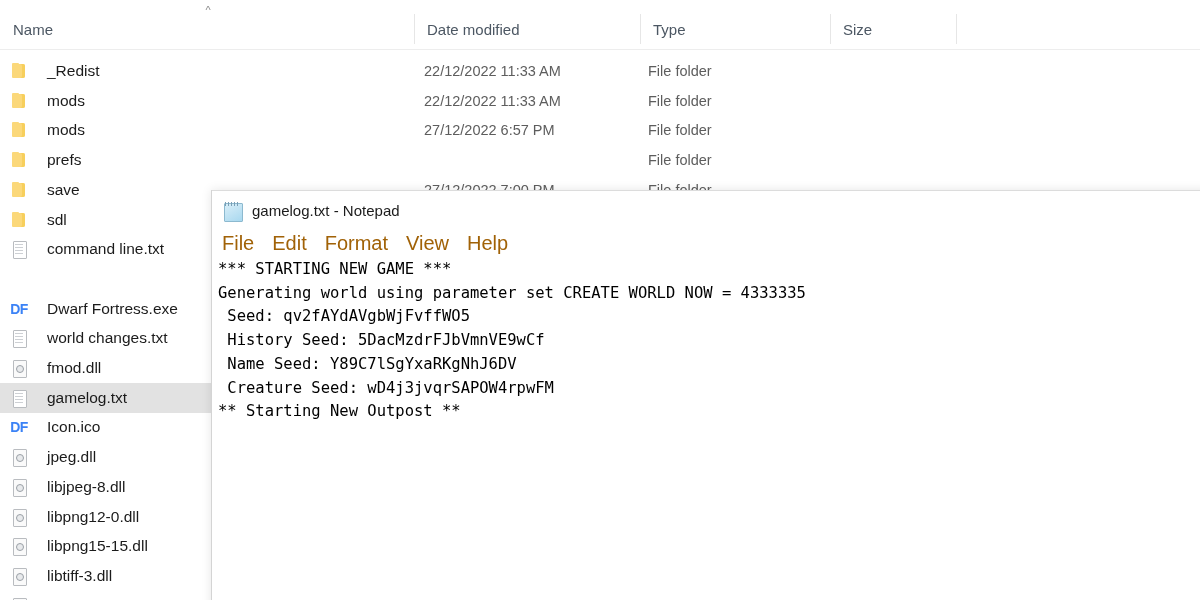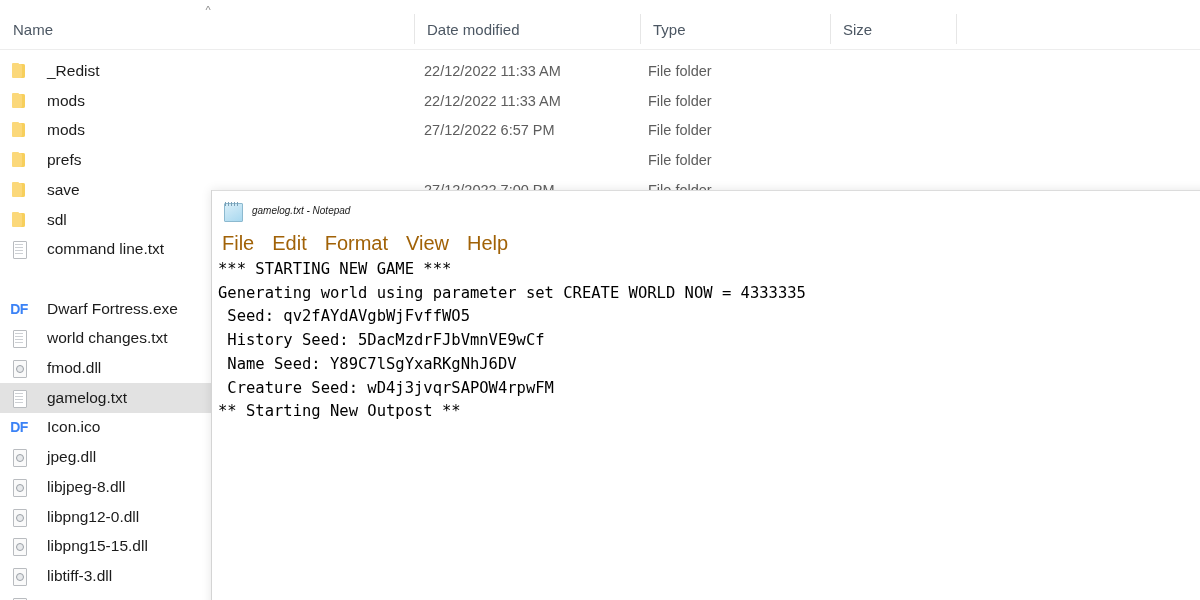--- a/index.html
+++ b/index.html
@@ -132,21 +132,21 @@
     content: ""; position: absolute; left: 2px; top: 3px;
     width: 17px; height: 17px;
     background: linear-gradient(150deg,#d9eef8 0%, #a8d8ef 100%);
     border: 1px solid #8cb9cf; border-radius: 1px;
   }
   .np-icon::after {
     content: ""; position: absolute; left: 3px; top: 2px;
     width: 15px; height: 4px;
     background: repeating-linear-gradient(to right,#7a9fb5 0 1px, transparent 1px 3px);
   }
-  .np-title { font-size: 10px; color: #1b1b1b; font-style: italic; }
+  .np-title { font-size: 15px; color: #1b1b1b; }
 
   .np-menubar {
     height: 26px; display: flex; align-items: center; gap: 14px;
     padding-left: 8px; background: #ffffff;
   }
   .np-menu { font-size: 20px; color: #a16207; padding: 2px 2px; }
 
   .np-text {
     padding: 2px 0 0 6px;
     font-family: "DejaVu Sans Mono", monospace;

